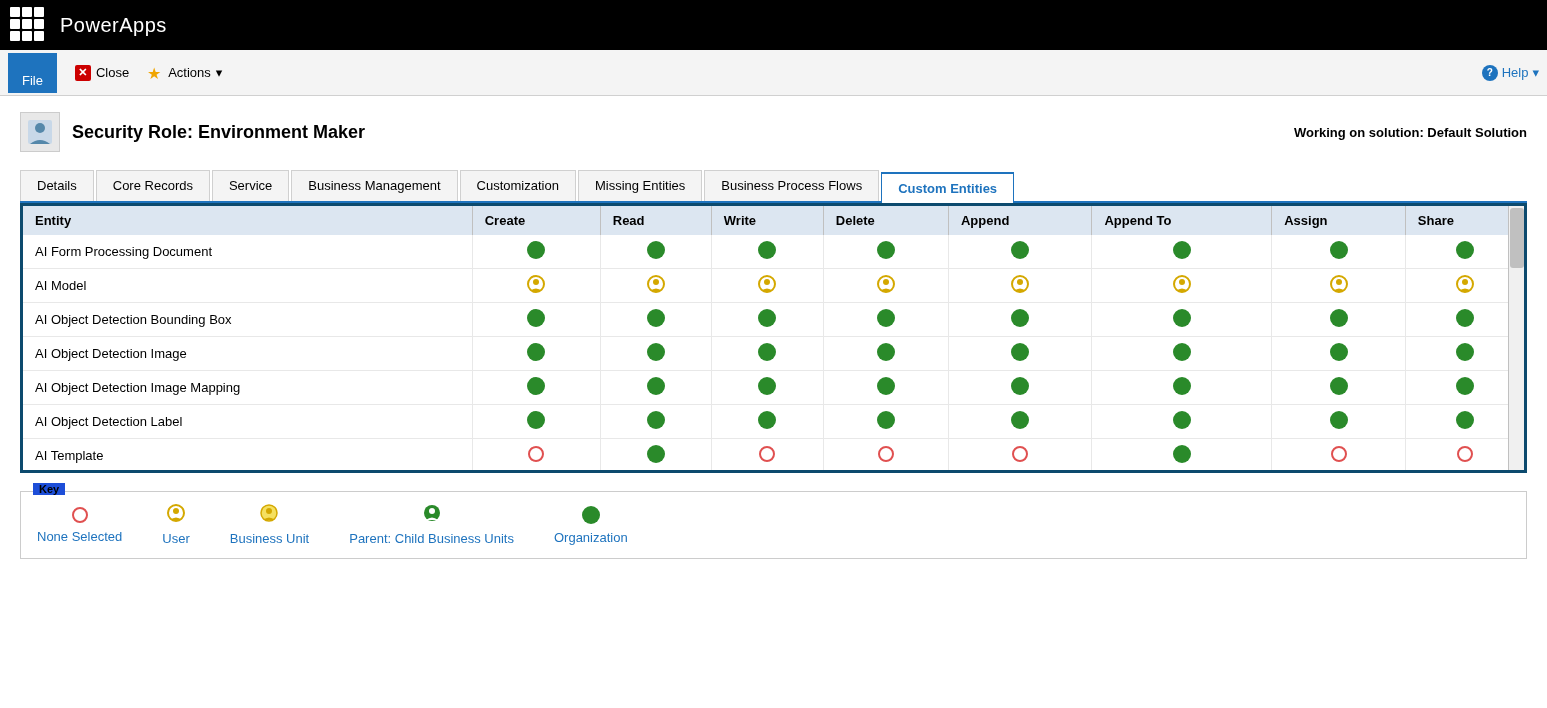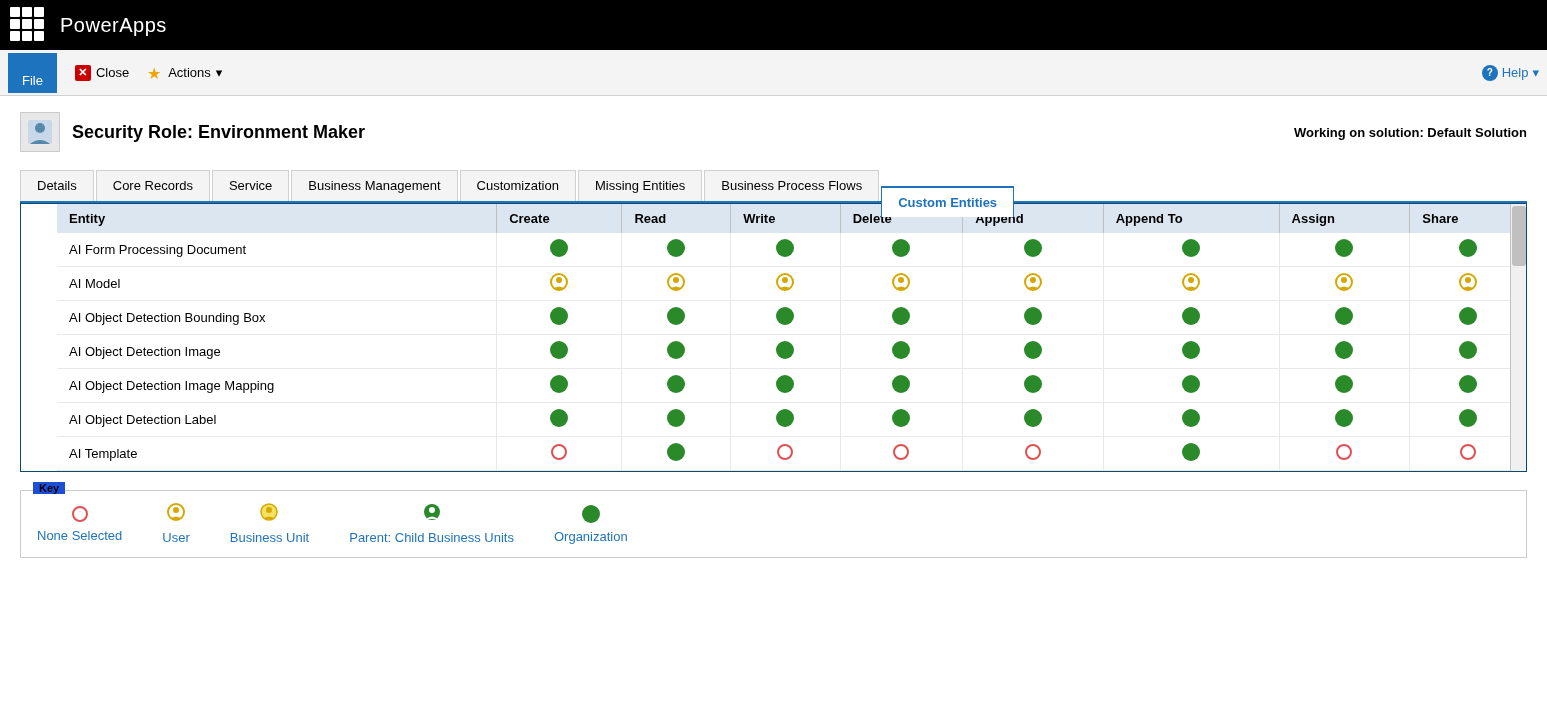--- a/index.html
+++ b/index.html
@@ -143,31 +143,30 @@
       white-space: nowrap;
     }
     .tab.active {
       background: #fff;
       border-top: 2px solid #1e73be;
       border-left: 1px solid #1e73be;
       border-right: 1px solid #1e73be;
       color: #1e73be;
       font-weight: 600;
       position: relative;
-      top: 16px;
+      top: 2px;
       z-index: 1;
     }
 
     
     .table-container {
-      border: 1px solid #0c4a6e;
+      border: 3px solid #0c4a6e;
       overflow-y: auto;
       max-height: 270px;
       position: relative;
-      padding-left: 36px;
     }
     table {
       width: 100%;
       border-collapse: collapse;
     }
     thead tr {
       background: #dce6f1;
     }
     thead th {
       padding: 7px 12px;

